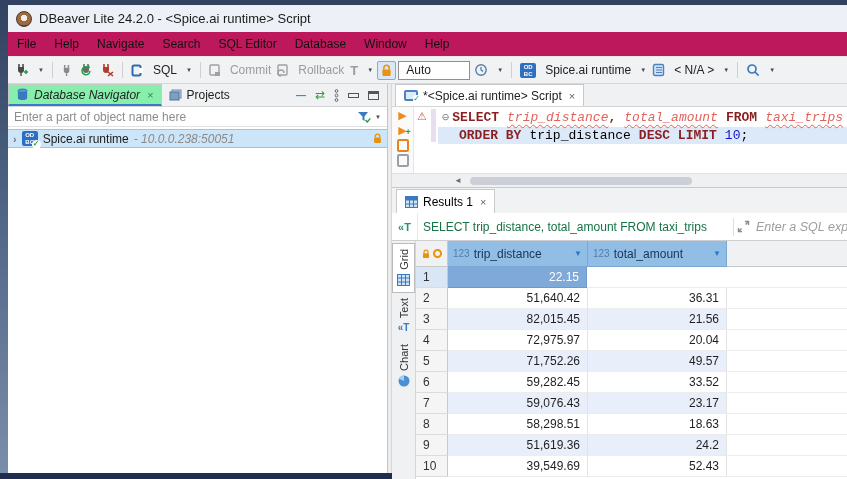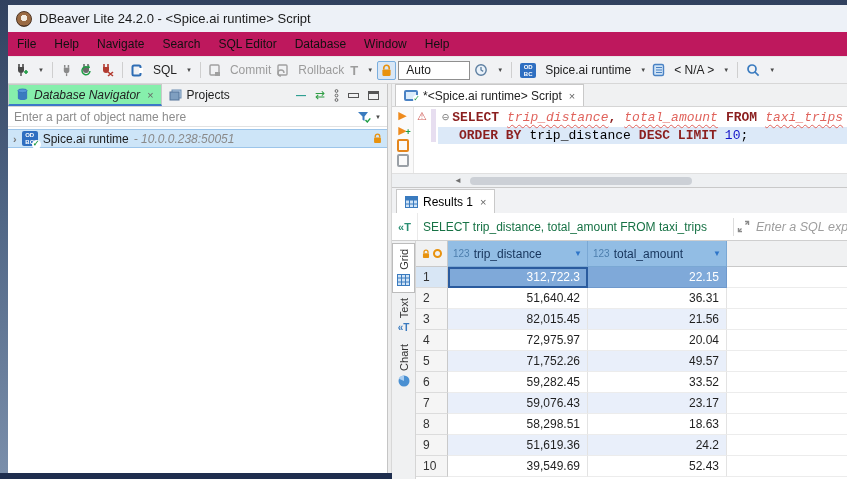--- a/index.html
+++ b/index.html
@@ -461,21 +461,20 @@
               <span class="gcol c2">
                 <span class="badge123">123</span>
                 <span>total_amount</span>
                 <span class="sort">▼</span>
               </span>
               <span class="gfillh"></span>
             </div>
 
             <div class="grow selrow">
               <span class="rowhead">1</span>
-              <span class="cell focus">312,722.3</span>
               <span class="cell c2">22.15</span>
               <span class="gfill"></span>
             </div>
             <div class="grow">
               <span class="rowhead">2</span>
               <span class="cell">51,640.42</span>
               <span class="cell c2">36.31</span>
               <span class="gfill"></span>
             </div>
             <div class="grow stripe">

